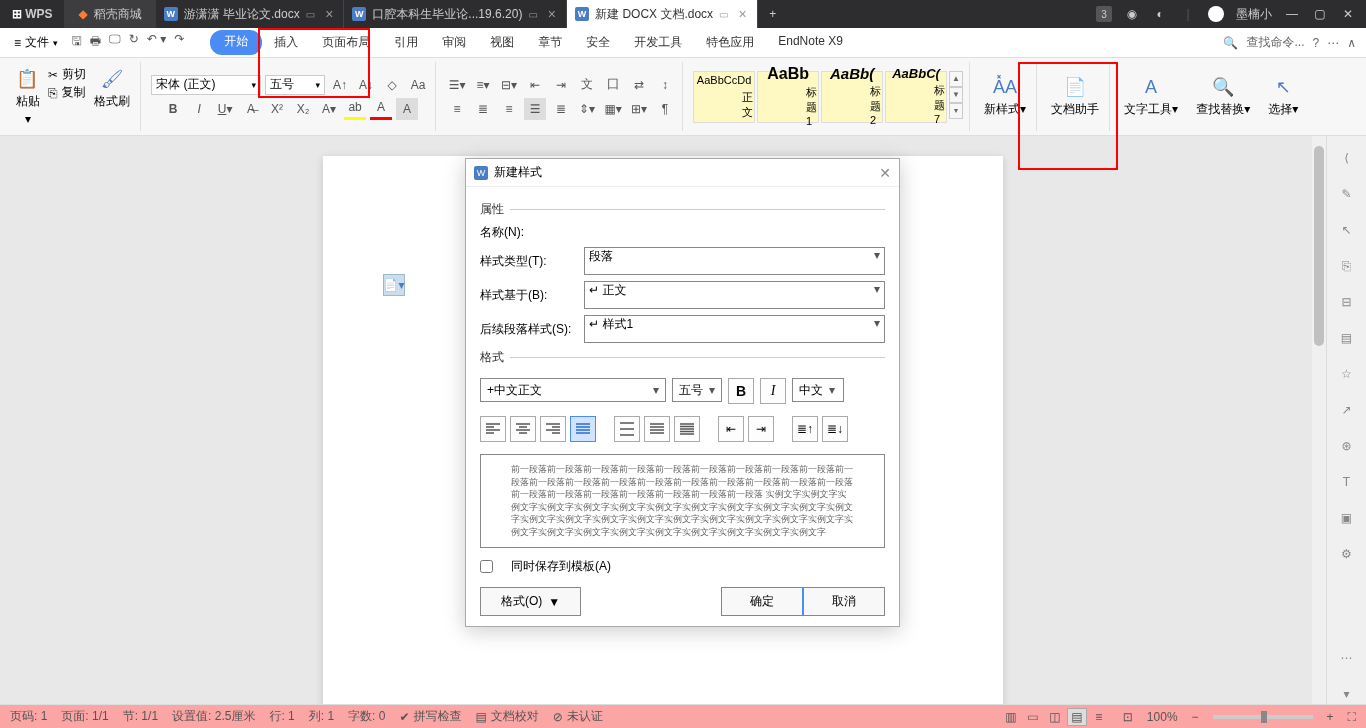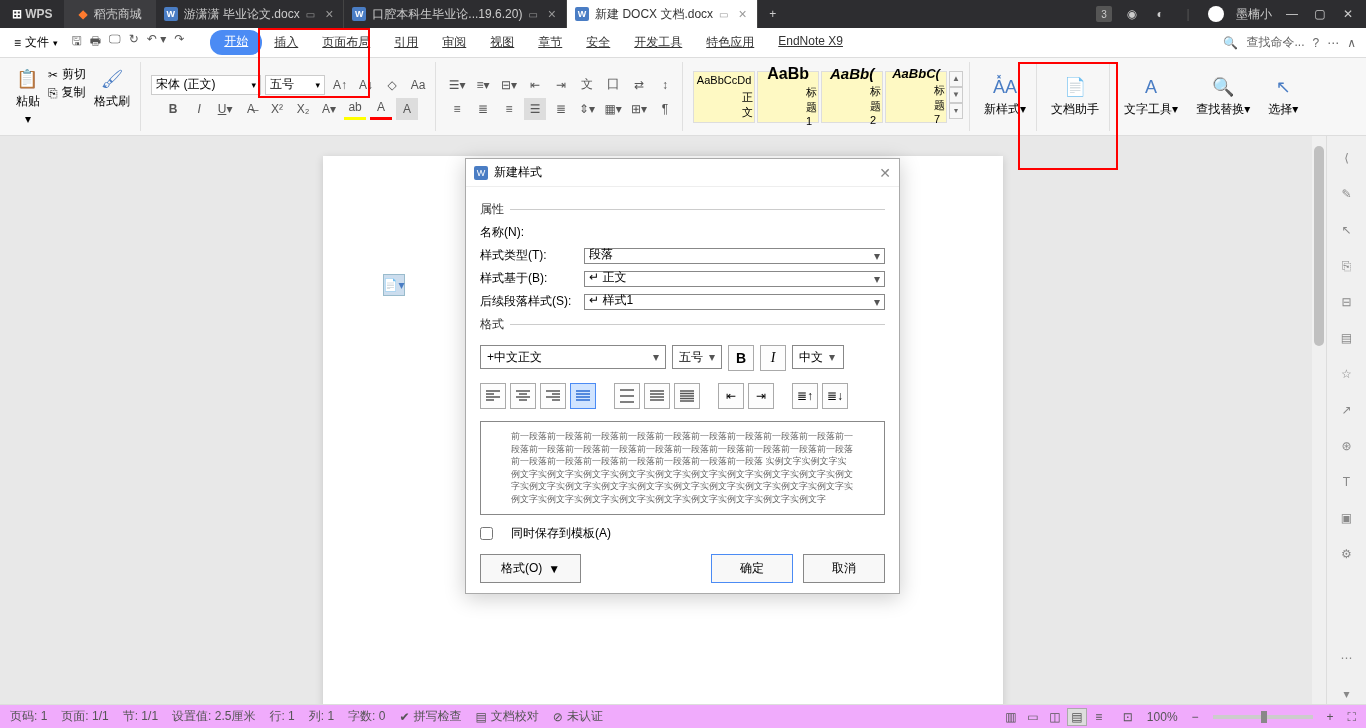--- a/index.html
+++ b/index.html
@@ -18,21 +18,21 @@
 .sys-icon { width: 16px; height: 16px; color: #ccc; display: inline-flex; align-items: center; justify-content: center; }
 .tab-close { color: #999; font-size: 14px; margin-left: 4px; }
 .tab-win { color: #999; font-size: 10px; }
 
 
 .menubar { height: 30px; background: #fff; border-bottom: 1px solid #ddd; display: flex; align-items: center; padding-left: 6px; }
 .menu-file { padding: 2px 8px; display: flex; align-items: center; gap: 4px; }
 .menu-qat { display: flex; gap: 8px; padding: 0 6px; color: #555; }
 .menu-qat span { cursor: pointer; }
 .menu-tabs { display: flex; margin-left: 20px; gap: 0; }
-.menu-tab { padding: 4px 12px; cursor: pointer; color: #333; text-decoration: underline; }
+.menu-tab { padding: 4px 12px; cursor: pointer; color: #333; }
 .menu-tab.active { background: #4b8bf4; color: #fff; border-radius: 12px; padding: 3px 14px; }
 .menu-search { margin-left: auto; padding: 0 10px; display: flex; align-items: center; gap: 8px; color: #666; }
 
 
 .ribbon { height: 78px; background: #f7f7f7; border-bottom: 1px solid #ddd; display: flex; align-items: stretch; padding: 4px 6px; gap: 4px; }
 .ribbon-group { display: flex; flex-direction: column; align-items: center; justify-content: center; padding: 2px 6px; border-right: 1px solid #e0e0e0; }
 .ribbon-group.noborder { border-right: none; }
 .big-btn { display: flex; flex-direction: column; align-items: center; gap: 2px; padding: 2px 4px; cursor: pointer; }
 .big-btn .ico { width: 24px; height: 24px; display: flex; align-items: center; justify-content: center; color: #4a7dc4; font-size: 18px; }
 .small-row { display: flex; align-items: center; gap: 4px; margin: 1px 0; }
@@ -68,42 +68,42 @@
 .dialog { position: absolute; left: 465px; top: 158px; width: 435px; background: #fff; border: 1px solid #aaa; box-shadow: 0 4px 20px rgba(0,0,0,0.2); z-index: 100; }
 .dialog-title { height: 28px; display: flex; align-items: center; padding: 0 8px; gap: 6px; border-bottom: 1px solid #eee; }
 .dialog-title .icon { width: 14px; height: 14px; background: #4a7dc4; border-radius: 2px; color: #fff; font-size: 9px; display: flex; align-items: center; justify-content: center; }
 .dialog-close { margin-left: auto; cursor: pointer; color: #888; font-size: 14px; }
 .dialog-body { padding: 10px 14px; }
 .fieldset-label { color: #333; margin: 4px 0; display: flex; align-items: center; gap: 6px; }
 .fieldset-label::after { content: ""; flex: 1; height: 1px; background: #ccc; }
 .form-row { display: flex; align-items: center; margin: 6px 0; gap: 8px; }
 .form-row label { width: 96px; }
 .form-input { flex: 1; border: 1px solid #888; height: 22px; padding: 0 6px; background: #fff; }
-.form-select { flex: 1; border: 1px solid #888; height: 16px; padding: 0 4px; background: #fff; display: flex; align-items: flex-end; justify-content: space-between; }
+.form-select { flex: 1; border: 1px solid #888; height: 28px; padding: 0 4px; background: #fff; display: flex; align-items: flex-start; justify-content: space-between; }
 .form-select::after { content: "▾"; color: #555; }
 .fmt-row { display: flex; gap: 6px; margin: 12px 0; flex-wrap: wrap; }
 .fmt-select { border: 1px solid #888; height: 24px; padding: 0 6px; display: flex; align-items: center; gap: 6px; background: #fff; }
 .fmt-select.wide { width: 186px; justify-content: space-between; }
 .fmt-select::after { content: "▾"; color: #555; }
 .fmt-btn { width: 26px; height: 26px; border: 1px solid #aaa; display: flex; align-items: center; justify-content: center; cursor: pointer; background: #fdfdfd; }
 .fmt-btn.active { background: #d0e4ff; border-color: #4b8bf4; }
 .fmt-btn.bold { font-weight: bold; font-size: 14px; }
 .fmt-btn.italic { font-style: italic; font-size: 14px; font-family: serif; }
 .align-group { display: flex; gap: 4px; }
 .preview-box { border: 1px solid #888; height: 94px; margin: 8px 0; padding: 8px 30px; font-size: 9px; color: #666; line-height: 1.4; overflow: hidden; }
 .checkbox-row { display: flex; align-items: center; gap: 18px; margin: 10px 0; }
 .checkbox-row input { width: 13px; height: 13px; }
-.dialog-buttons { display: flex; gap: 10px; margin-top: 12px; }
+.dialog-buttons { display: flex; gap: 0; margin-top: 12px; }
 .dlg-btn { border: 1px solid #888; padding: 5px 20px; cursor: pointer; background: #f8f8f8; }
 .dlg-btn.primary { border: 1px solid #4b8bf4; color: #000; }
 .dlg-btn.format { display: flex; align-items: center; gap: 6px; }
 .btn-spacer { flex: 1; }
 
 
-.statusbar { position: absolute; left: 0; right: 0; bottom: 0; height: 24px; background: #f0abfc; border-top: 1px solid #ddd; display: flex; align-items: center; padding: 0 10px; gap: 14px; color: #555; font-size: 11px; }
+.statusbar { position: absolute; left: 0; right: 0; bottom: 0; height: 24px; background: #fca5a5; border-top: 1px solid #ddd; display: flex; align-items: center; padding: 0 10px; gap: 14px; color: #555; font-size: 11px; }
 .statusbar .spacer { flex: 1; }
 .status-btn { display: flex; align-items: center; gap: 4px; cursor: pointer; }
 .view-btns { display: flex; gap: 2px; }
 .view-btn { width: 20px; height: 18px; border: 1px solid transparent; display: flex; align-items: center; justify-content: center; cursor: pointer; }
 .view-btn.active { background: #ddd; border-color: #aaa; }
 .zoom-slider { width: 100px; height: 4px; background: #ccc; position: relative; }
 .zoom-slider::after { content: ""; position: absolute; left: 48px; top: -4px; width: 6px; height: 12px; background: #888; }
 
 svg { width: 14px; height: 14px; }
 .align-svg { width: 16px; height: 14px; }

